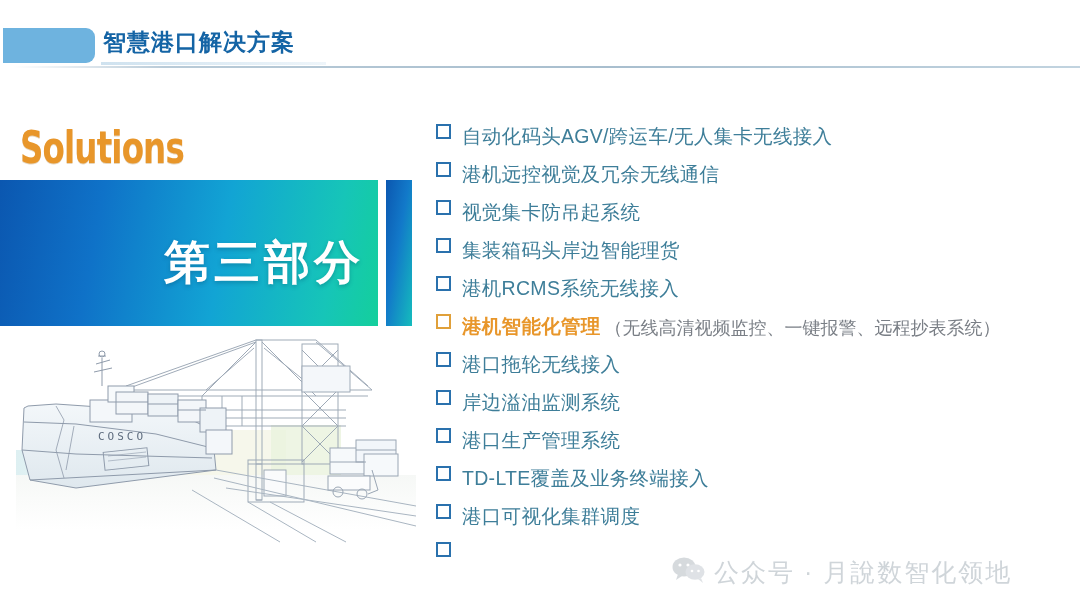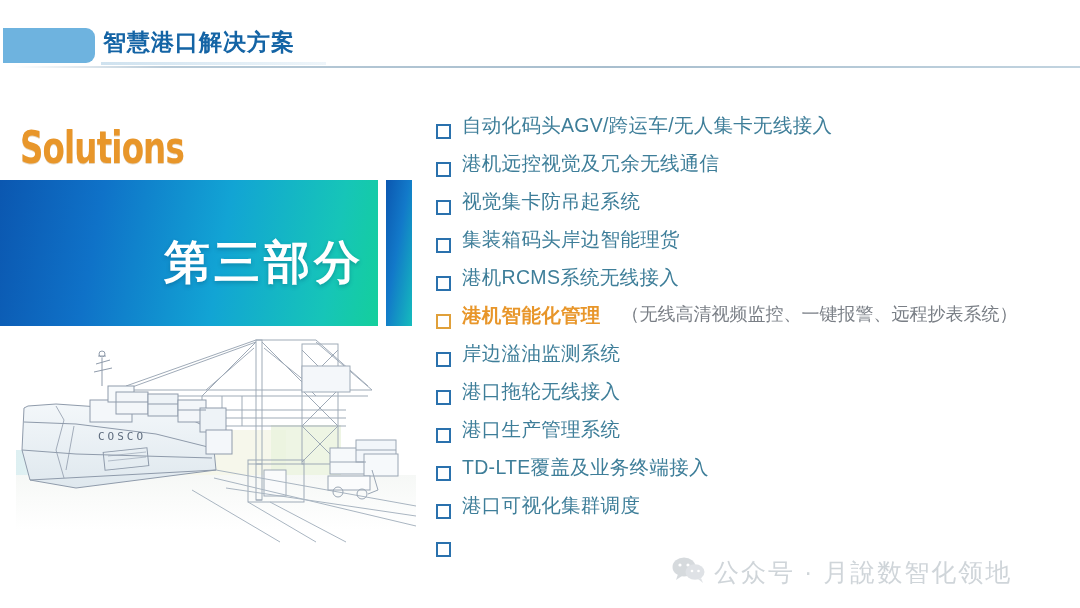--- a/index.html
+++ b/index.html
@@ -107,21 +107,21 @@
   .list {
     position: absolute;
     left: 432px; top: 112px;
     width: 640px;
   }
   .list-item {
     position: relative;
     height: 38px;
     padding-left: 30px;
     display: flex;
-    align-items: flex-start;
+    align-items: flex-end;
     white-space: nowrap;
   }
   .bullet {
     position: absolute;
     left: 4px; top: 12px;
     width: 11px; height: 11px;
     border: 2.5px solid #2a71ad;
     background: #ffffff;
     box-sizing: content-box;
   }
@@ -132,21 +132,21 @@
     letter-spacing: .3px;
   }
   .list-item.accent .item-text {
     color: #e8962a;
     font-weight: bold;
   }
   .item-note {
     font-size: 18px;
     color: #7a7f86;
     font-family: Liberation Mono, monospace;
-    margin-left: 21px;
+    margin-left: 4px;
   }
 
   
   .watermark {
     position: absolute;
     left: 672px; top: 556px;
     display: flex;
     align-items: flex-start;
     opacity: .55;
   }
@@ -292,25 +292,25 @@
     <span class="bullet"></span>
     <span class="item-text">港机RCMS系统无线接入</span>
   </div>
   <div class="list-item accent">
     <span class="bullet"></span>
     <span class="item-text">港机智能化管理</span>
     <span class="item-note">（无线高清视频监控、一键报警、远程抄表系统）</span>
   </div>
   <div class="list-item">
     <span class="bullet"></span>
+    <span class="item-text">港口拖轮无线接入</span>
+  </div>
+  <div class="list-item">
+    <span class="bullet"></span>
     <span class="item-text">岸边溢油监测系统</span>
-  </div>
-  <div class="list-item">
-    <span class="bullet"></span>
-    <span class="item-text">港口拖轮无线接入</span>
   </div>
   <div class="list-item">
     <span class="bullet"></span>
     <span class="item-text">港口生产管理系统</span>
   </div>
   <div class="list-item">
     <span class="bullet"></span>
     <span class="item-text">TD-LTE覆盖及业务终端接入</span>
   </div>
   <div class="list-item">

